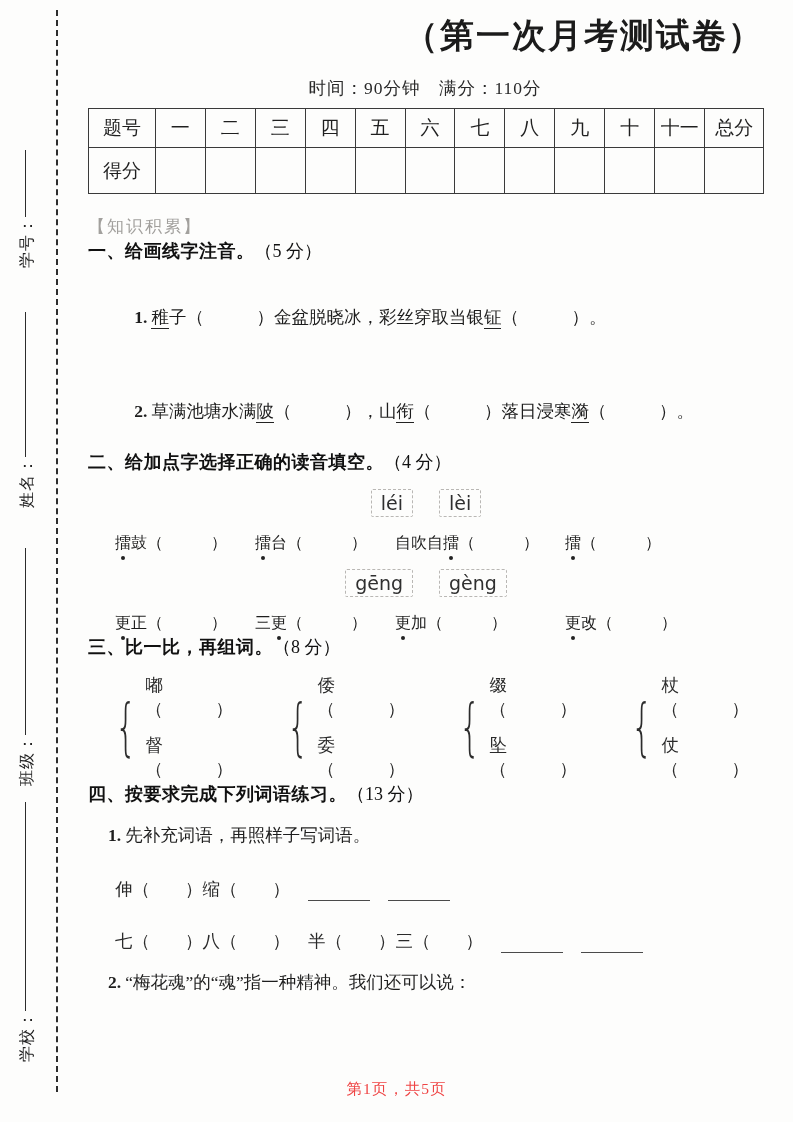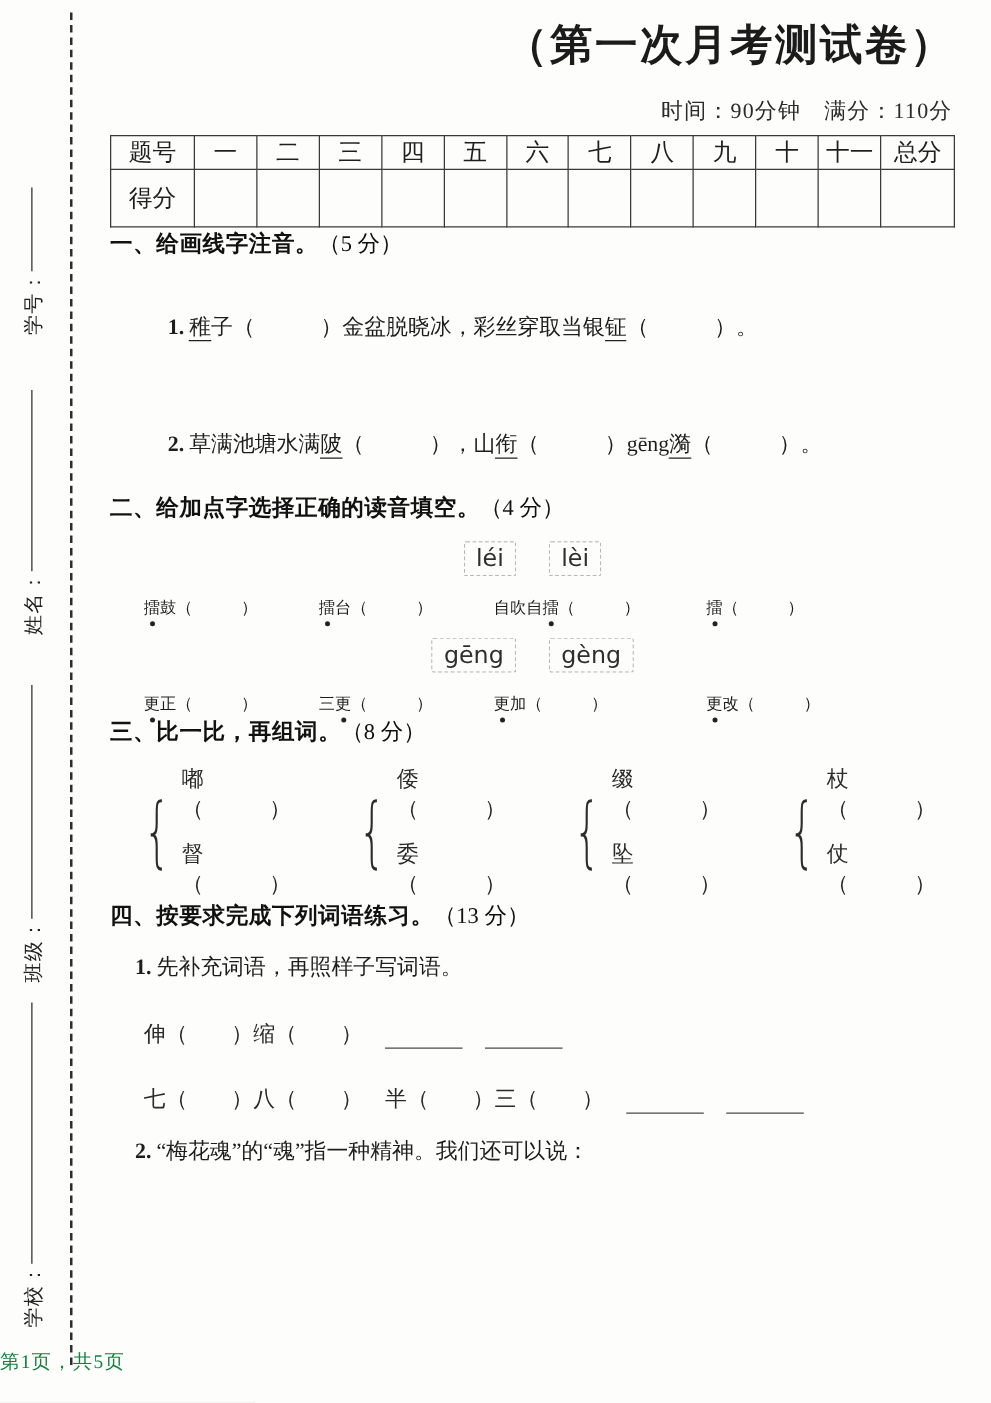--- a/index.html
+++ b/index.html
@@ -25,28 +25,28 @@
   
   .content { position:absolute; left:88px; top:0; width:676px; }
   .title {
     margin-top:30px; text-align:center; font-size:47px; font-weight:bold;
     letter-spacing:4px; color:#161616; line-height:1.15;
   }
   .subtitle {
     margin-top:13px; text-align:right; font-size:34px; font-weight:bold;
     letter-spacing:2px; color:#1b1b1b;
   }
-  .meta { margin-top:17px; text-align:right; font-size:17.5px; padding-right:2px; letter-spacing:1px; }
+  .meta { margin-top:17px; text-align:center; font-size:17.5px; padding-right:2px; letter-spacing:1px; }
   table.score {
     margin-top:8px; width:100%; border-collapse:collapse; table-layout:fixed;
     font-size:19px; color:#1f1f1f;
   }
   table.score td {
     border:1.7px solid #3a3a3a; text-align:center; vertical-align:middle;
-    height:27px; padding:0;
+    height:39px; padding:0;
   }
   table.score tr.scorerow td { height:46px; }
   col.c-first { width:9.9%; } col.c-last { width:8.7%; }
   .badge { margin-top:21px; font-size:17px; color:#a2a09d; letter-spacing:2px; }
   .qhead { margin-top:1px; font-size:18px; color:#111; white-space:pre-wrap; }
   .qhead b { letter-spacing:0.5px; }
   .qhead .pts { font-weight:normal; }
   .qline {
     margin-top:17px; margin-left:20px; font-size:17.5px; line-height:1.45;
     white-space:pre-wrap; color:#1d1d1d;
@@ -54,21 +54,21 @@
   .qline b.num { margin-right:4px; }
   .ul { border-bottom:1.6px solid #222; padding-bottom:1px; }
   
   .pyrow { margin-top:15px; display:flex; justify-content:center; gap:26px; }
   .pybox {
     border:1.6px dashed #b9b7b4; padding:2px 9px; font-size:19px; color:#2f2f2f;
     font-family:"DejaVu Sans","Liberation Sans",sans-serif; border-radius:2px;text-align:right;
   }
   
   .wordrow {
-    margin-top:16px; display:flex; padding-left:27px; font-size:13px;
+    margin-top:16px; display:flex; padding-left:27px; font-size:16px;
     white-space:pre-wrap; color:#1d1d1d;
   }
   .wordrow .word { width:140px; }
   .wordrow .word.wide { width:170px; }
   .wordrow .word:last-child { width:auto; }
   .dotc { position:relative; display:inline-block; }
   .dotc::after {
     content:""; position:absolute; left:50%; bottom:-6px; width:4px; height:4px;
     background:#222; border-radius:50%; transform:translateX(-50%);
   }
@@ -80,22 +80,22 @@
     color:#2c2c2c; line-height:70px; transform:scaleX(0.55); display:inline-block;
   }
   .bcol { display:flex; flex-direction:column; gap:12px; font-size:17.5px; white-space:pre-wrap; }
   
   .blank-line {
     display:inline-block; width:62px; border-bottom:1.7px solid #4a4a4a; height:18px;
   }
   .wr { display:flex; align-items:flex-end; padding-left:27px; margin-top:28px;
         font-size:17.5px; white-space:pre-wrap; gap:18px; }
   .footer {
-    position:absolute; left:0; right:0; bottom:22px; text-align:left;
-    font-size:15.5px; color:#15803d; letter-spacing:1px;
+    position:absolute; left:0; right:0; bottom:22px; text-align:center;
+    font-size:15.5px; color:#ef4444; letter-spacing:1px;
   }
 </style>
 </head>
 <body>
 
 <div class="page">
 
   <div class="seal-line"></div>
 
   <div class="side-field" style="top:268px; width:118px;">
@@ -163,27 +163,28 @@
         <td></td>
         <td></td>
         <td></td>
         <td></td>
         <td></td>
         <td></td>
       </tr>
     </tbody>
       </table>
 
+    <div class="badge">【知识积累】</div>
 
     <div class="qhead"><b>一、给画线字注音。</b><span class="pts">（5 分）</span></div>
     <div class="qline">
       <b class="num">1.</b><span class="ul">稚</span><span>子（　　　）金盆脱晓冰，彩丝穿取当银</span><span class="ul">钲</span><span>（　　　）。</span>
     </div>
     <div class="qline">
-      <b class="num">2.</b><span>草满池塘水满</span><span class="ul">陂</span><span>（　　　），山</span><span class="ul">衔</span><span>（　　　）gēng</span><span class="ul">漪</span><span>（　　　）。</span>
+      <b class="num">2.</b><span>草满池塘水满</span><span class="ul">陂</span><span>（　　　），山</span><span class="ul">衔</span><span>（　　　）落日浸寒</span><span class="ul">漪</span><span>（　　　）。</span>
     </div>
 
     <div class="qhead"><b>二、给加点字选择正确的读音填空。</b><span class="pts">（4 分）</span></div>
 
     <div class="pyrow">
       <span class="pybox">léi</span>
       <span class="pybox">lèi</span>
     </div>
     <div class="wordrow">
       <span class="word"><span></span><span class="dotc">擂</span><span>鼓</span><span>（　　　）</span></span>

